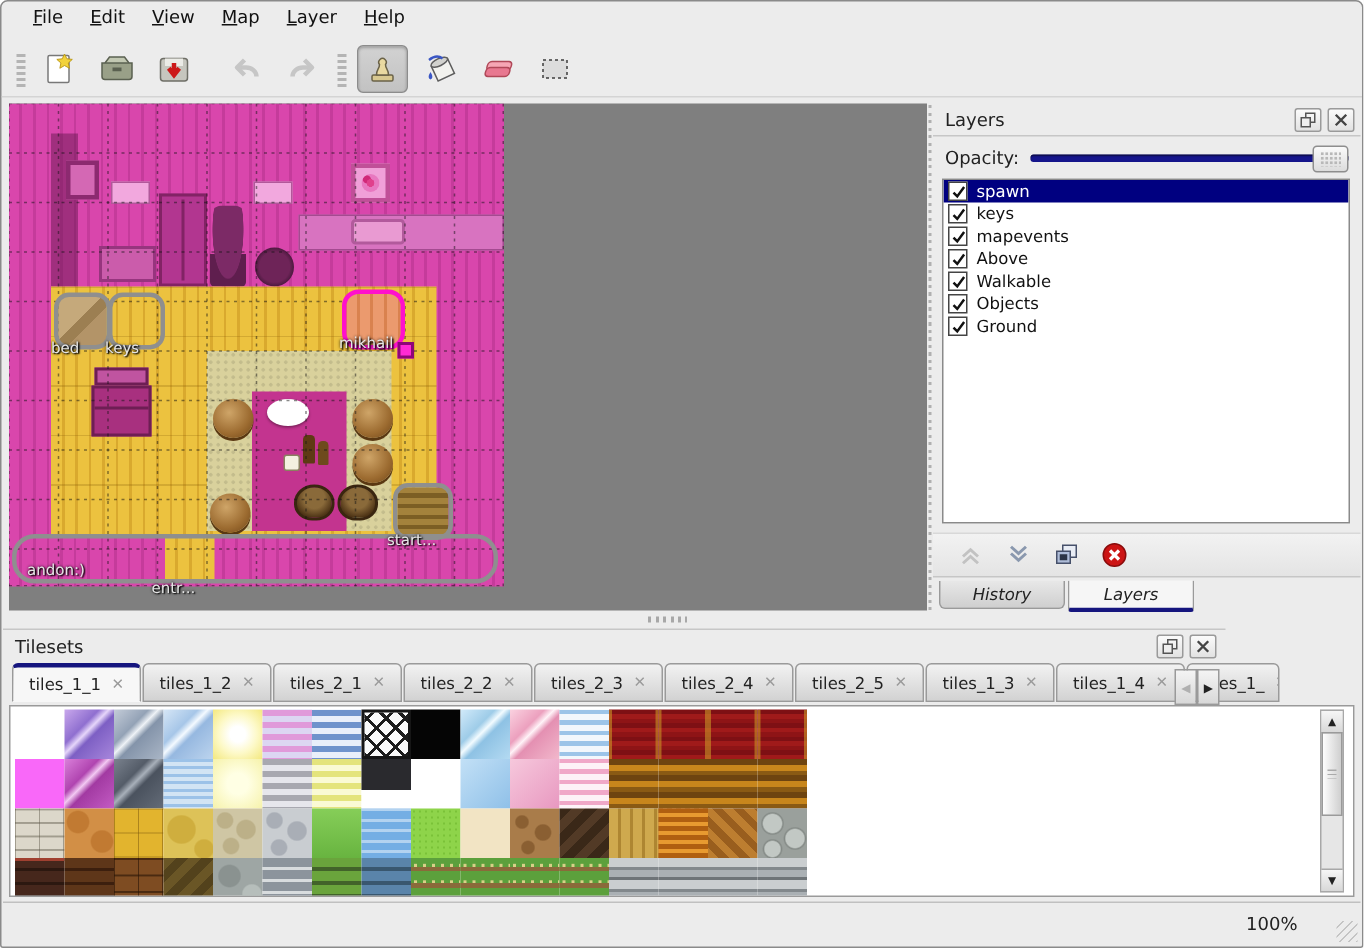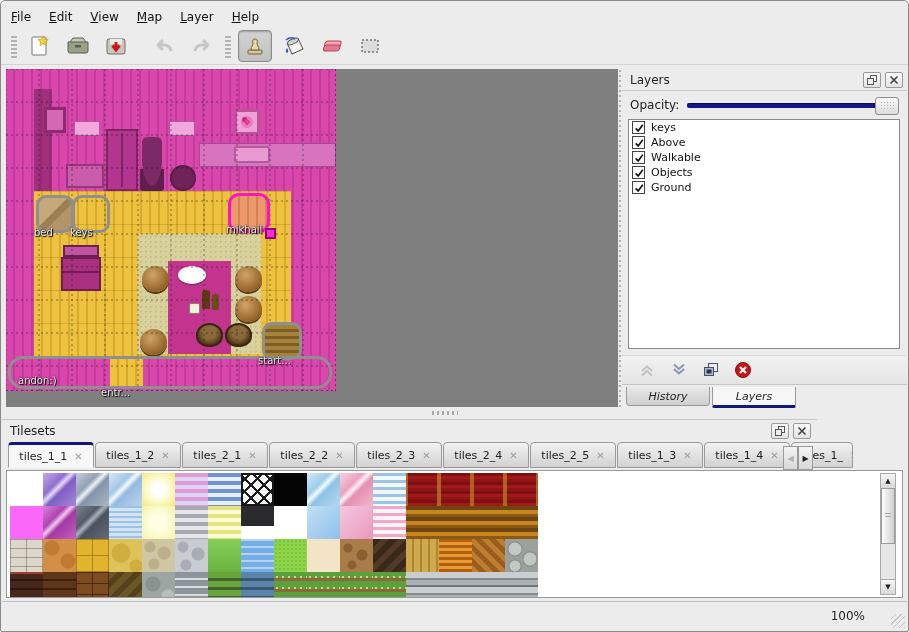--- a/index.html
+++ b/index.html
@@ -1,20 +1,20 @@
 <!DOCTYPE html>
 <html><head>
 <meta charset="utf-8">
 <style>
   html,body{margin:0;padding:0;background:#fff;font-family:"DejaVu Sans","Liberation Sans",sans-serif;}
   .window{position:relative;width:907px;height:630px;border:1px solid #8a8a8a;border-radius:5px 5px 2px 2px;
           background:#ececec;overflow:hidden;}
   
-  .menubar{position:absolute;left:0;top:0;width:100%;height:26px;display:flex;align-items:flex-end;
-           padding-left:1px;box-sizing:border-box;}
+  .menubar{position:absolute;left:0;top:0;width:100%;height:26px;display:flex;align-items:flex-start;
+           padding-left:12px;box-sizing:border-box;}
   .menu-item{font-size:12px;color:#111;padding:3px 9px;cursor:default;}
   .menu-item u{text-decoration:underline;}
   
   .toolbar{position:absolute;left:0;top:26px;width:100%;height:38px;display:flex;align-items:center;
            border-bottom:1px solid #d4d4d4;box-sizing:border-box;padding-left:6px;}
   .tb-handle{width:6px;height:24px;margin:0 4px;background:repeating-linear-gradient(0deg,#b4b4b4 0 2px,transparent 2px 4px);}
   .tb-sep{width:10px;height:1px;}
   .tbtn{width:32px;height:30px;margin:0 3px;display:flex;align-items:center;justify-content:center;border-radius:4px;}
   .tbtn.active{background:linear-gradient(#d2d2d2,#c2c2c2);border:1px solid #8c8c8c;box-shadow:inset 0 1px 2px rgba(0,0,0,.25);}
   
@@ -404,27 +404,43 @@
         </span>
       </div>
       <div class="opacity-row">
         <span class="opacity-label">Opacity:</span>
         <span class="slider">
           <span class="slider-track"></span>
           <span class="slider-handle"></span>
         </span>
       </div>
       <div class="layer-list" id="layerList">
+          <div class="layer-row selected">
+            <span class="chk">
+              <svg width="10" height="10" viewBox="0 0 12 12">
+                <path d="M2 6.5 l3 3 L10.5 2" stroke="#111" stroke-width="2" fill="none"></path>
+              </svg>
+            </span>
+            <span>spawn</span>
+          </div>
           <div class="layer-row">
             <span class="chk">
               <svg width="10" height="10" viewBox="0 0 12 12">
                 <path d="M2 6.5 l3 3 L10.5 2" stroke="#111" stroke-width="2" fill="none"></path>
               </svg>
             </span>
             <span>keys</span>
+          </div>
+          <div class="layer-row">
+            <span class="chk">
+              <svg width="10" height="10" viewBox="0 0 12 12">
+                <path d="M2 6.5 l3 3 L10.5 2" stroke="#111" stroke-width="2" fill="none"></path>
+              </svg>
+            </span>
+            <span>mapevents</span>
           </div>
           <div class="layer-row">
             <span class="chk">
               <svg width="10" height="10" viewBox="0 0 12 12">
                 <path d="M2 6.5 l3 3 L10.5 2" stroke="#111" stroke-width="2" fill="none"></path>
               </svg>
             </span>
             <span>Above</span>
           </div>
           <div class="layer-row">

